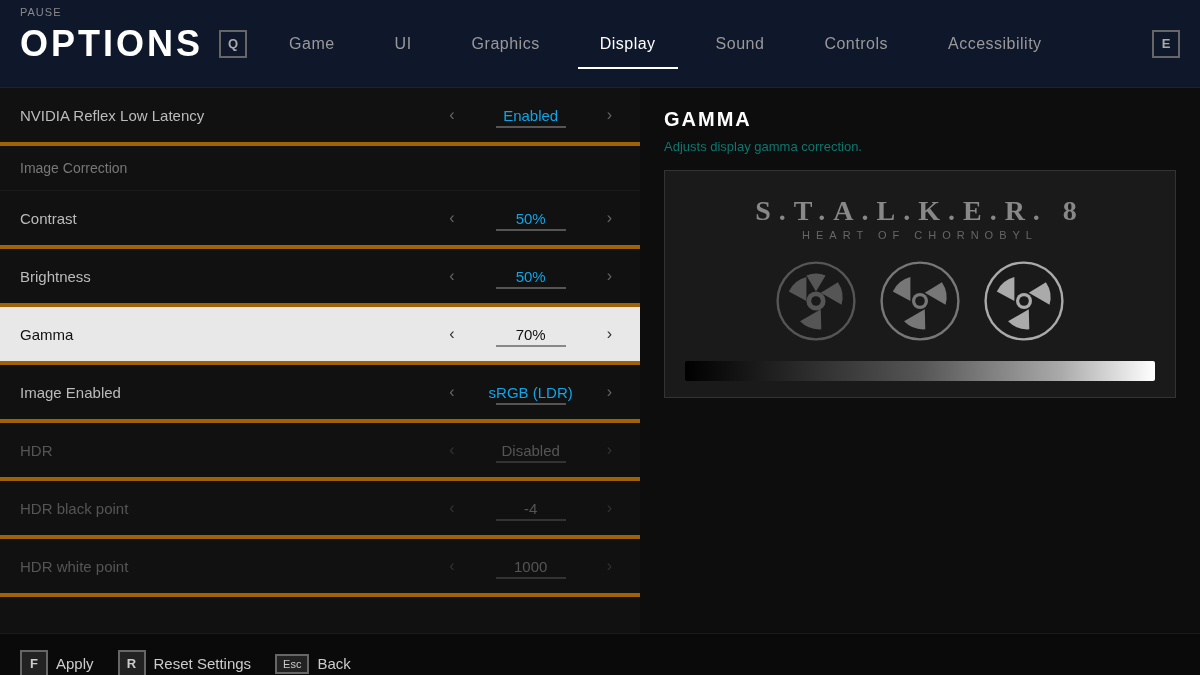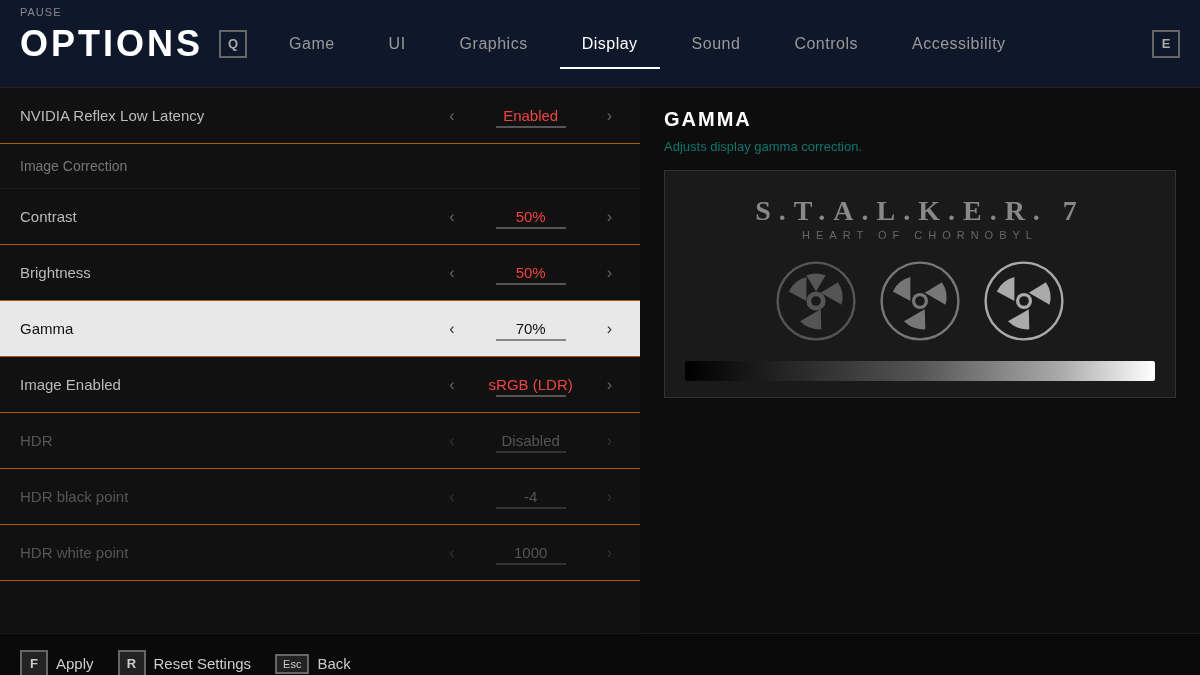--- a/index.html
+++ b/index.html
@@ -46,21 +46,21 @@
       height: 28px;
       border: 2px solid #666;
       color: #aaa;
       font-size: 13px;
       font-weight: bold;
       margin-right: 20px;
     }
     .nav-tabs {
       display: flex;
       align-items: center;
-      gap: 10px;
+      gap: 16px;
       flex: 1;
     }
     .nav-tab {
       padding: 8px 22px;
       font-size: 16px;
       color: #999;
       cursor: pointer;
       text-transform: capitalize;
       letter-spacing: 0.5px;
       position: relative;
@@ -104,21 +104,21 @@
       scrollbar-width: thin;
       scrollbar-color: #333 #111;
     }
     .left-panel::-webkit-scrollbar { width: 4px; }
     .left-panel::-webkit-scrollbar-thumb { background: #444; }
 
     .setting-row {
       display: flex;
       align-items: center;
       padding: 14px 20px;
-      border-bottom: 1px solid #a16207;
+      border-bottom: 4px solid #a16207;
       min-height: 56px;
       position: relative;
       justify-content: center;
     }
     .setting-row.highlighted {
       background: #e8e8e8;
     }
     .setting-row.highlighted .setting-label { color: #111; }
     .setting-row.highlighted .arrow { color: #333; }
     .setting-row.highlighted .setting-value { color: #111; }
@@ -143,21 +143,21 @@
     .arrow {
       font-size: 16px;
       color: #666;
       cursor: pointer;
       padding: 4px 8px;
     }
     .setting-value {
       width: 120px;
       text-align: center;
       font-size: 15px;
-      color: #ef4444;
+      color: #0ea5e9;
       position: relative;
     }
     .setting-value::after {
       content: '';
       position: absolute;
       bottom: -4px;
       left: 50%;
       transform: translateX(-50%);
       width: 70px;
       height: 2px;
@@ -382,21 +382,21 @@
 
     </div>
 
     <div class="right-panel">
       <div class="gamma-title">GAMMA</div>
       <div class="gamma-desc">Adjusts display gamma correction.</div>
 
       <div class="gamma-preview">
 
         <div class="stalker-logo">
-          <div class="stalker-text">S.T.A.L.K.E.R. 7</div>
+          <div class="stalker-text">S.T.A.L.K.E.R. 8</div>
           <div class="stalker-subtitle">HEART OF CHORNOBYL</div>
         </div>
 
         <div class="radiation-symbols">
 
           <svg class="rad-symbol" viewBox="0 0 100 100">
             <circle cx="50" cy="50" r="12" fill="#555"></circle>
             <path d="M50 38 L38 18 A34 34 0 0 1 62 18 Z" fill="#555"></path>
             <path d="M62 56 L80 68 A34 34 0 0 1 62 80 Z" fill="none"></path>
             <path d="M38 56 L20 68 A34 34 0 0 0 38 80 Z" fill="none"></path>

